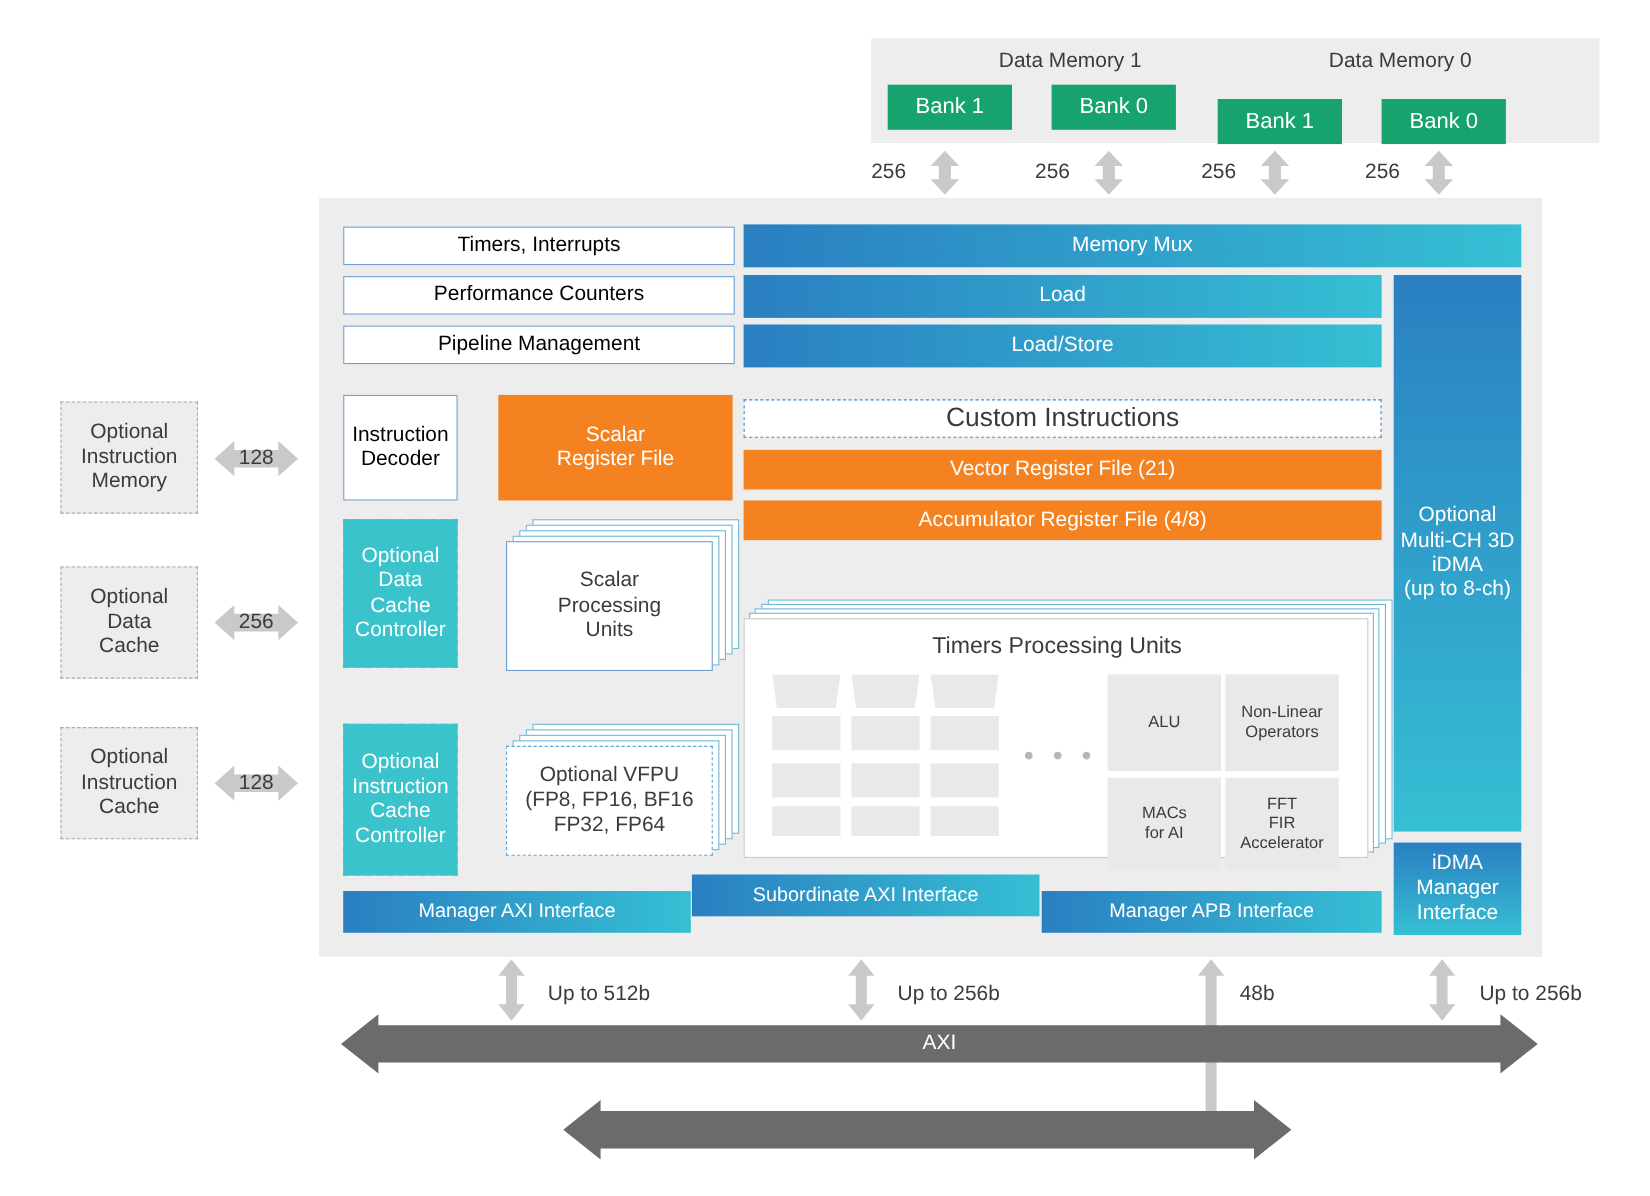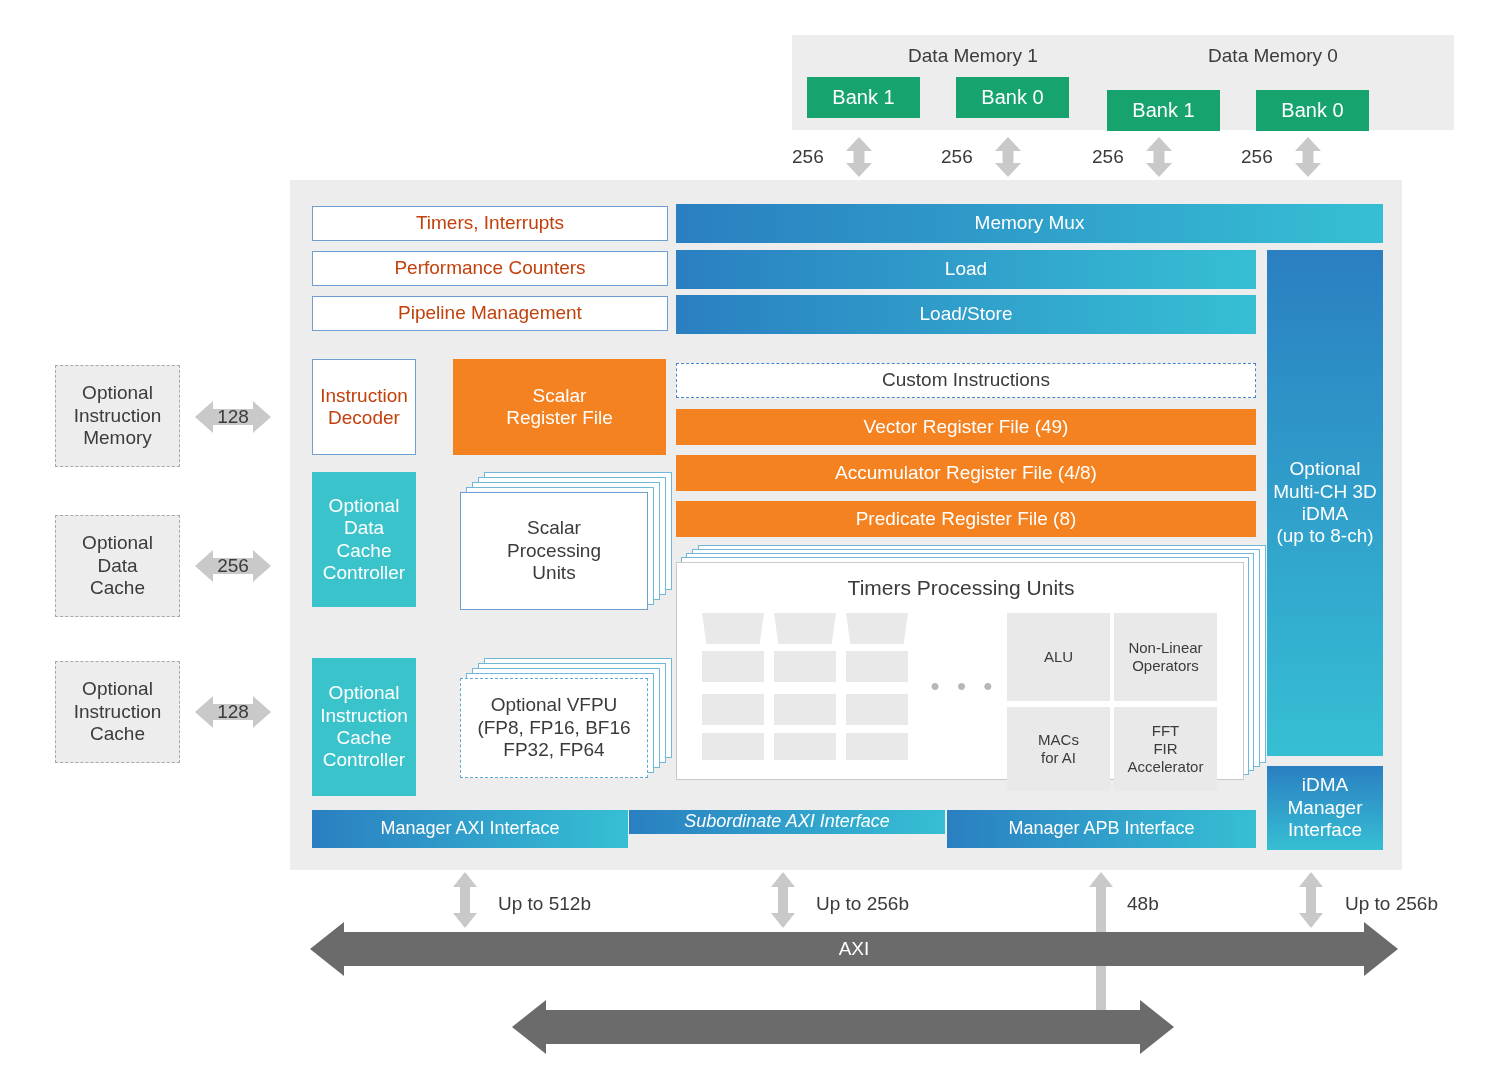--- a/index.html
+++ b/index.html
@@ -21,22 +21,22 @@
   .memgroup-title{font-size:19px;color:#3b3b3b;}
   .bank{background:#16a36e;color:#fff;font-size:20px;}
 
   
   .vArrow{display:block;}
   .busLabel{font-size:19px;color:#3b3b3b;white-space:nowrap;}
 
   
   #chip{background:#ededed;}
 
-  .wbox{background:#ffffff;border:1.5px solid #6f9fd0;color:#c2410c;font-size:19px;}
-  .wbox-dashed{background:#ffffff;border:1.5px dashed #4a86cf;color:#3b3b3b;font-size:19px;}
+  .wbox{background:#ffffff;border:1.5px solid #6f9fd0;color:#000000;font-size:19px;}
+  .wbox-dashed{background:#ffffff;border:1.5px dashed #4a86cf;color:#3b3b3b;font-size:24px;}
   .bluebar{background:linear-gradient(90deg,#2a7fc1 0%,#36bfd4 100%);color:#fff;font-size:19px;}
   .orange{background:#f58220;color:#fff;font-size:19px;}
   .teal{background:#3bc3cc;color:#fff;font-size:19px;border:2px dashed #3bc3cc;}
   .idma{background:linear-gradient(180deg,#2a7fc1 0%,#36bfd4 100%);color:#fff;font-size:19px;}
   .iface{background:linear-gradient(90deg,#2a7fc1 0%,#36bfd4 100%);color:#fff;font-size:18px;}
 
   .optbox{background:#ededed;border:1.6px dashed #a9a9a9;color:#3b3b3b;font-size:19px;}
 
   
   .stack{position:absolute;}
@@ -137,23 +137,22 @@
     <div class="abs ctr wbox" style="left:22px;top:116px;width:356px;height:35px;">Pipeline Management</div>
     <div class="abs ctr bluebar" style="left:386px;top:70px;width:580px;height:39px;">Load</div>
     <div class="abs ctr bluebar" style="left:386px;top:115px;width:580px;height:39px;">Load/Store</div>
 
     <div class="abs ctr wbox" style="left:22px;top:179px;width:104px;height:96px;white-space:pre-line;">Instruction
 Decoder</div>
     <div class="abs ctr orange" style="left:163px;top:179px;width:213px;height:96px;white-space:pre-line;">Scalar
 Register File</div>
 
     <div class="abs ctr wbox-dashed" style="left:386px;top:183px;width:580px;height:35px;">Custom Instructions</div>
-    <div class="abs ctr orange" style="left:386px;top:229px;width:580px;height:36px;">Vector Register File (49)</div>
+    <div class="abs ctr orange" style="left:386px;top:229px;width:580px;height:36px;">Vector Register File (21)</div>
     <div class="abs ctr orange" style="left:386px;top:275px;width:580px;height:36px;">Accumulator Register File (4/8)</div>
-    <div class="abs ctr orange" style="left:386px;top:321px;width:580px;height:36px;">Predicate Register File (8)</div>
 
     <div class="abs ctr teal" style="left:22px;top:292px;width:104px;height:135px;white-space:pre-line;">Optional
 Data
 Cache
 Controller</div>
     <div class="abs ctr teal" style="left:22px;top:478px;width:104px;height:138px;white-space:pre-line;">Optional
 Instruction
 Cache
 Controller</div>
 
@@ -217,21 +216,21 @@
 
     <div class="abs ctr idma" style="left:977px;top:70px;width:116px;height:506px;white-space:pre-line;">Optional
 Multi-CH 3D
 iDMA
 (up to 8-ch)</div>
     <div class="abs ctr idma" style="left:977px;top:586px;width:116px;height:84px;white-space:pre-line;">iDMA
 Manager
 Interface</div>
 
     <div class="abs ctr iface" style="left:22px;top:630px;width:316px;height:38px;">Manager AXI Interface</div>
-    <div class="abs ctr iface" style="left:339px;top:630px;width:316px;height:24px;font-style:italic;">Subordinate AXI Interface</div>
+    <div class="abs ctr iface" style="left:339px;top:615px;width:316px;height:38px;">Subordinate AXI Interface</div>
     <div class="abs ctr iface" style="left:657px;top:630px;width:309px;height:38px;text-align:center;">Manager APB Interface</div>
   </div>
 
   <div class="abs" style="left:450px;top:872px;width:30px;height:56px;">
     <svg width="30" height="56" viewBox="0 0 30 56">
         <path d="M15 0 L27 15 L20 15 L20 41 L27 41 L15 56 L3 41 L10 41 L10 15 L3 15 Z" fill="#c9c9c9"></path>
       </svg>
   </div>
   <div class="abs busLabel" style="left:498px;top:893px;">Up to 512b</div>
 

